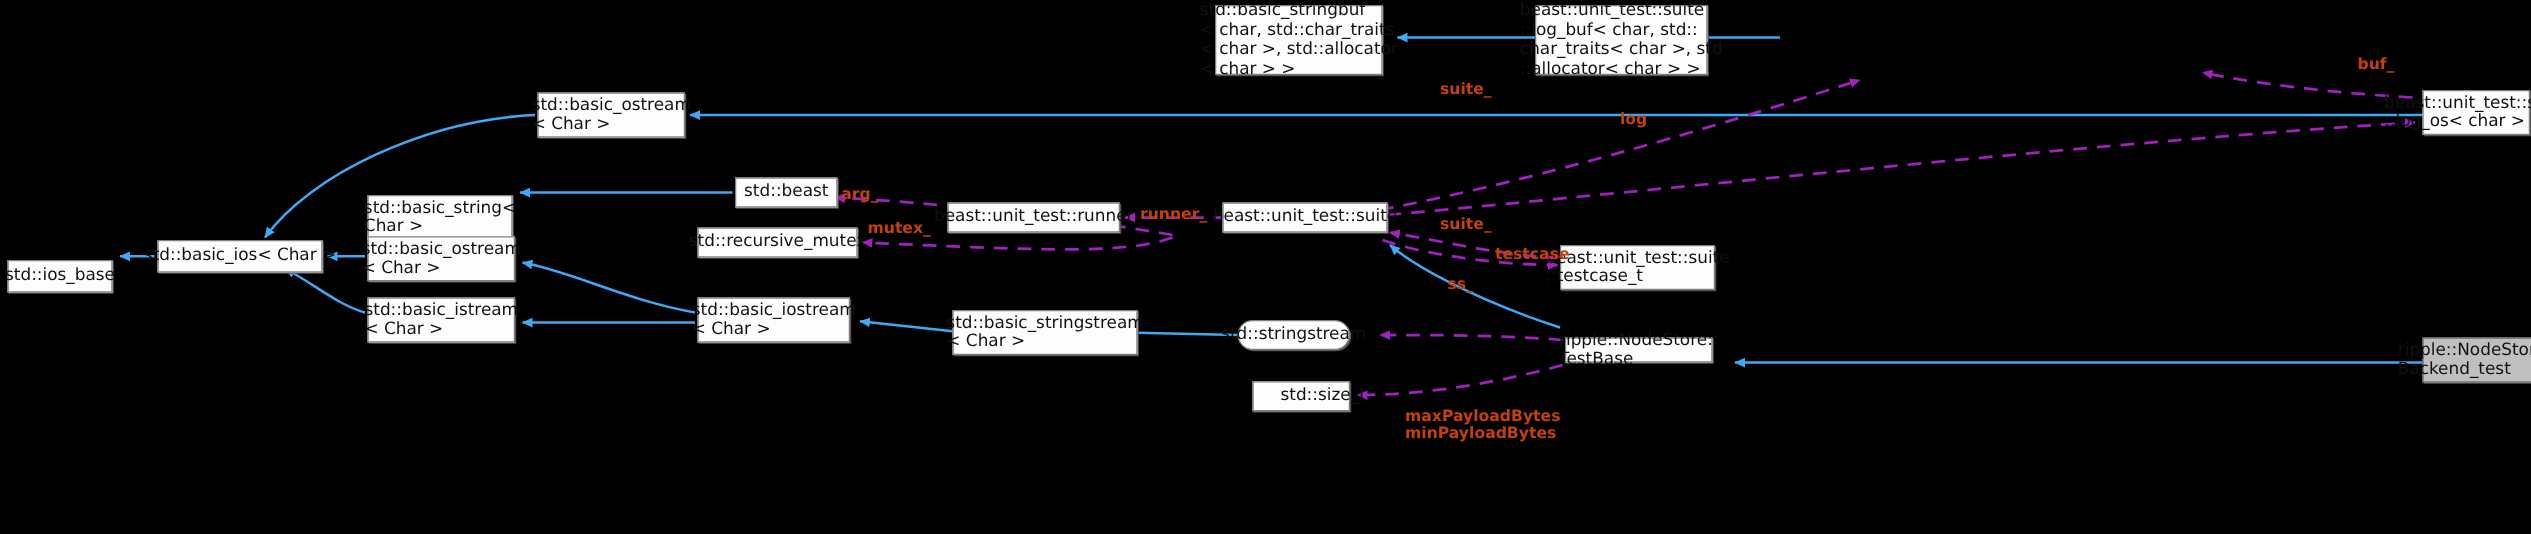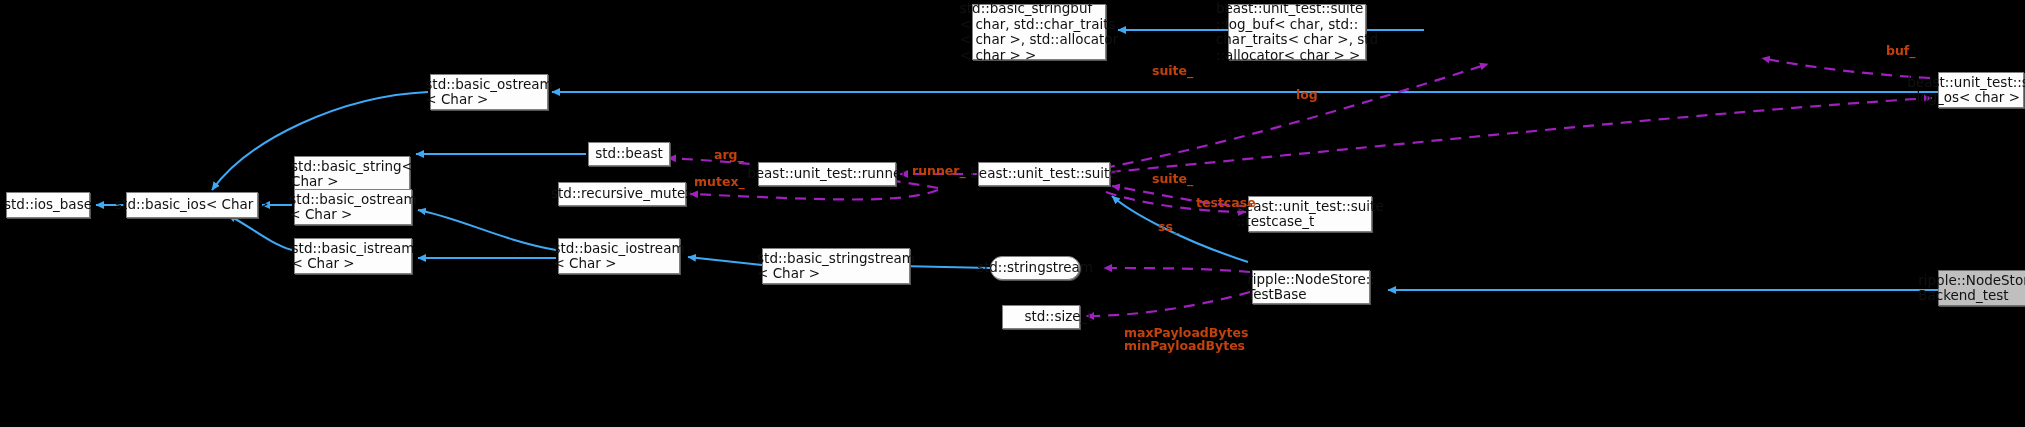--- a/index.html
+++ b/index.html
@@ -111,21 +111,21 @@
       <path d="M1248,206 C1210,206 1160,194 1112,186"></path>
 
       <path d="M1106,192 C1140,204 1200,212 1246,212"></path>
 
       <path d="M1250,272 C1200,268 1150,268 1104,268"></path>
 
       <path d="M1250,292 C1200,306 1140,316 1086,316"></path>
     </g>
   </svg>
 
-  <div class="node" style="left:6px;  top:192px; width:84px;  height:26px;">std::ios_base</div>
+  <div class="node" style="left:6px;  top:208px; width:84px;  height:26px;">std::ios_base</div>
 
   <div class="node" style="left:126px;top:192px; width:132px; height:26px;">std::basic_ios&lt; Char &gt;</div>
 
   <div class="node" style="left:430px;top:74px;  width:118px; height:36px;">std::basic_ostream
 &lt; Char &gt;</div>
 
   <div class="node" style="left:294px;top:156px; width:116px; height:36px;">std::basic_string&lt;
 Char &gt;</div>
 
   <div class="node" style="left:294px;top:189px; width:118px; height:36px;">std::basic_ostream
@@ -161,33 +161,33 @@
   <div class="node" style="left:1938px;top:72px; width:86px;  height:36px;">beast::unit_test::suite
 ::log_os&lt; char &gt;</div>
 
   <div class="node" style="left:758px;top:162px; width:138px; height:24px;">beast::unit_test::runner</div>
 
   <div class="node" style="left:978px;top:162px; width:132px; height:24px;">beast::unit_test::suite</div>
 
   <div class="node" style="left:1248px;top:196px;width:124px; height:36px;">beast::unit_test::suite
 ::testcase_t</div>
 
-  <div class="node" style="left:1252px;top:270px;width:118px; height:34px;">ripple::NodeStore::
+  <div class="node" style="left:1252px;top:270px;width:118px; height:20px;">ripple::NodeStore::
 TestBase</div>
 
   <div class="node grey" style="left:1938px;top:270px;width:88px; height:36px;">ripple::NodeStore::
 Backend_test</div>
 
   <div class="edge-label" style="left:1152px;top:64px;">suite_</div>
 
   <div class="edge-label" style="left:1886px;top:44px;">buf_</div>
 
   <div class="edge-label" style="left:1296px;top:88px;">log</div>
 
-  <div class="edge-label" style="left:714px;top:148px;">arg_</div>
+  <div class="edge-label" style="left:673px;top:148px;">arg_</div>
 
   <div class="edge-label" style="left:694px;top:175px;">mutex_</div>
 
   <div class="edge-label" style="left:912px;top:164px;text-align:right;">runner_</div>
 
   <div class="edge-label" style="left:1152px;top:172px;">suite_</div>
 
   <div class="edge-label" style="left:1148px;top:196px;margin-left:48px;">testcase</div>
 
   <div class="edge-label" style="left:1158px;top:220px;">ss_</div>

